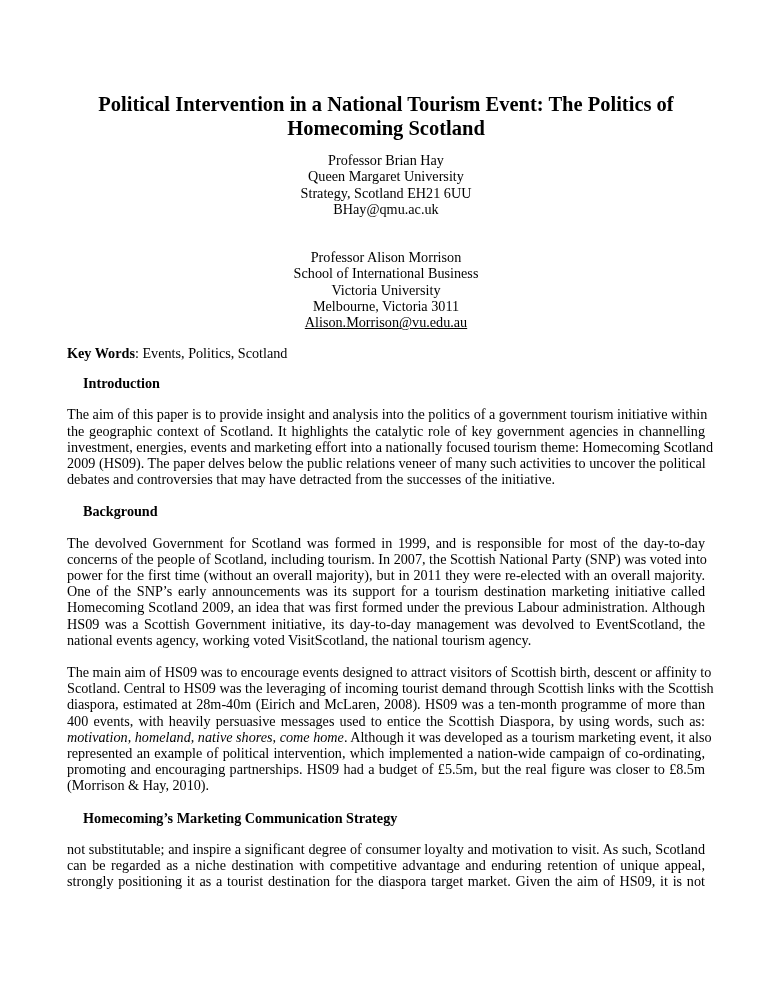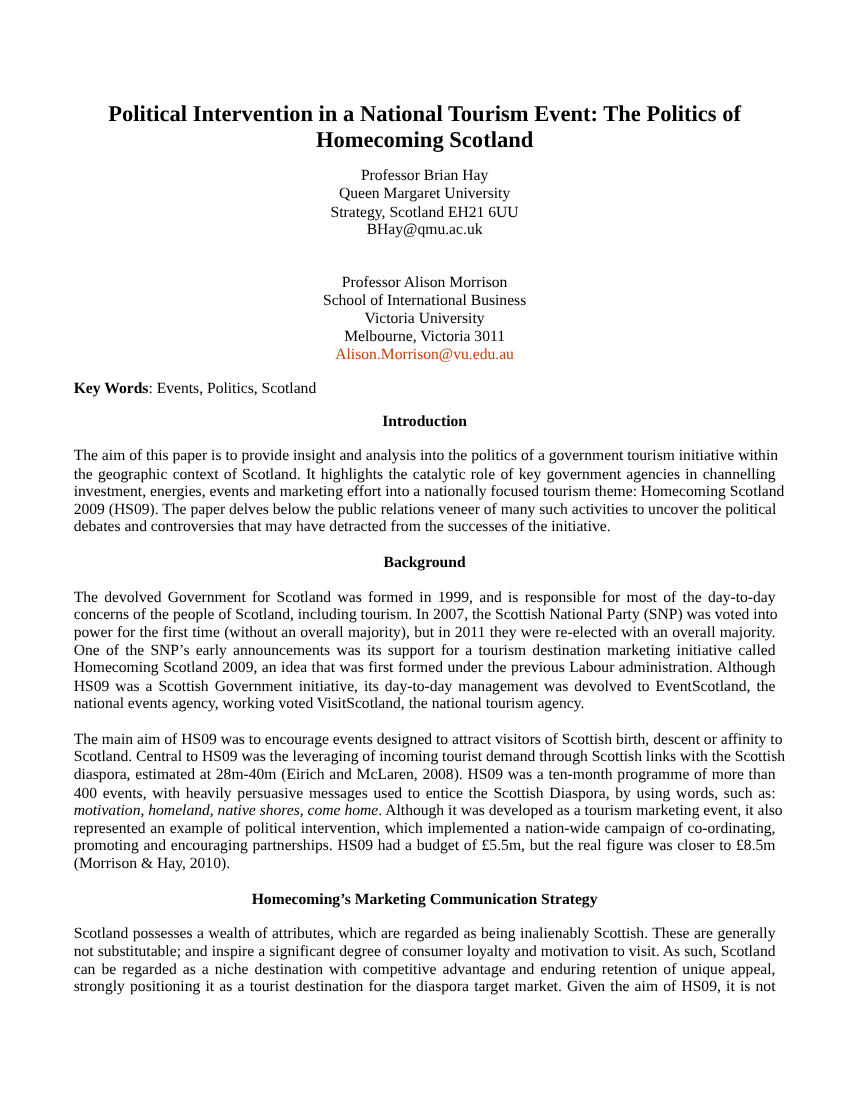--- a/index.html
+++ b/index.html
@@ -41,37 +41,37 @@
     font-size: 14.2px;
     line-height: 16.3px;
   }
   .author-block div {
     white-space: nowrap;
   }
   .author-block + .author-block {
     margin-top: 32px;
   }
   .email-link {
-    color: #c2410c;
+    color: #000000;
+    text-decoration: underline;
   }
   .body-text {
     position: absolute;
     left: 0;
     top: 345px;
     width: 638px;
     font-size: 14.2px;
     line-height: 16.2px;
   }
   .keywords {
     margin: 0 0 14px 0;
   }
   .section-heading {
     font-weight: bold;
-    margin: 0 0 15px 0;
-    text-align: center;
+    margin: 0 0 15px 16px;
   }
   .para {
     text-align: justify;
     margin: 0 0 16px 0;
   }
   .para .ln {
     display: block;
     text-align: justify;
     text-align-last: justify;
     white-space: nowrap;
@@ -144,20 +144,19 @@
       <span class="ln">diaspora, estimated at 28m-40m (Eirich and McLaren, 2008). HS09 was a ten-month programme of more than</span>
       <span class="ln">400 events, with heavily persuasive messages used to entice the Scottish Diaspora, by using words, such as:</span>
       <span class="ln"><em>motivation, homeland, native shores, come home</em><span>. Although it was developed as a tourism marketing event, it also</span></span>
       <span class="ln">represented an example of political intervention, which implemented a nation-wide campaign of co-ordinating,</span>
       <span class="ln">promoting and encouraging partnerships. HS09 had a budget of £5.5m, but the real figure was closer to £8.5m</span>
       <span class="ln last">(Morrison &amp; Hay, 2010).</span>
     </p>
 
     <p class="section-heading">Homecoming’s Marketing Communication Strategy</p>
     <p class="para">
-      <span class="ln">Scotland possesses a wealth of attributes, which are regarded as being inalienably Scottish. These are generally</span>
       <span class="ln">not substitutable; and inspire a significant degree of consumer loyalty and motivation to visit. As such, Scotland</span>
       <span class="ln">can be regarded as a niche destination with competitive advantage and enduring retention of unique appeal,</span>
       <span class="ln">strongly positioning it as a tourist destination for the diaspora target market. Given the aim of HS09, it is not</span>
     </p>
 
   </div>
 </div>
 
 </body></html>

